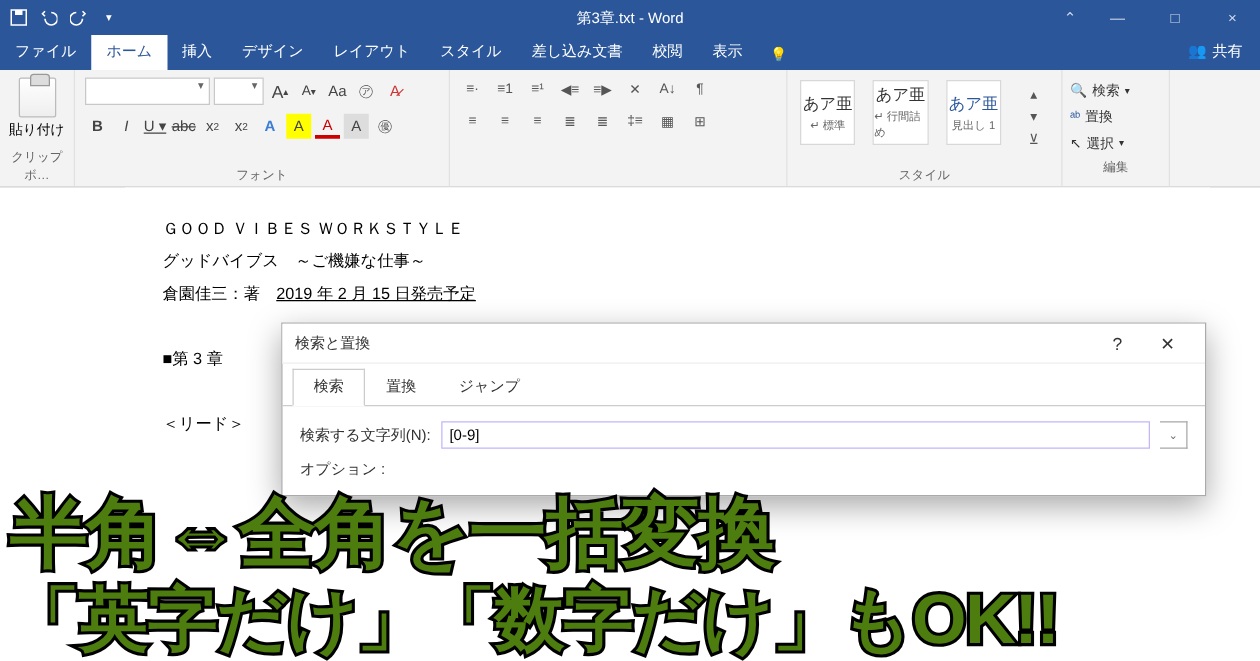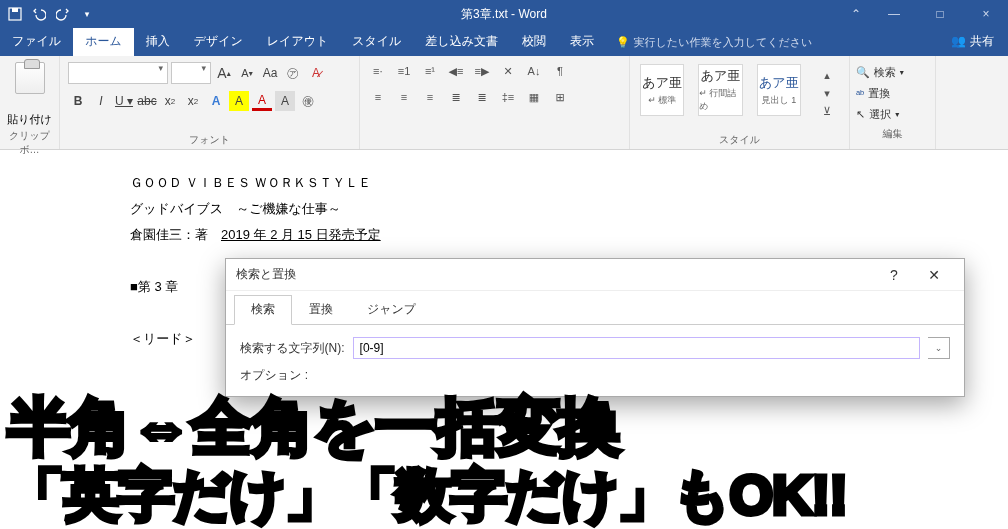--- a/index.html
+++ b/index.html
@@ -53,21 +53,21 @@
 .dlg-x{width:40px;text-align:center;font-size:14px;color:#333}
 .dlg-tabs{display:flex;border-bottom:1px solid #ccc;padding:4px 8px 0}
 .dtab{padding:5px 16px;border:1px solid transparent;font-size:12px;color:#333}
 .dtab.active{border:1px solid #ccc;border-bottom:1px solid #fff;background:#fff;margin-bottom:-1px}
 .dlg-body{padding:12px 14px}
 .fld{display:flex;align-items:center;gap:8px;margin-bottom:8px}
 .fld label{font-size:12px;color:#333}
 .fld input{flex:1;height:22px;border:1px solid #c4b5fd;padding:0 6px;font-size:12px}
 .fld .combo{width:22px;height:22px;border:1px solid #a8a8a8;border-left:none;display:flex;align-items:center;justify-content:center;color:#666;font-size:9px}
 .overlay{position:absolute;left:0;right:0;bottom:0;padding:6px 8px 2px;pointer-events:none}
-.ol-line{font-size:62px;font-weight:900;color:#000000;-webkit-text-stroke:5px #000;paint-order:stroke fill;line-height:1.15;letter-spacing:-1px;font-family:"Yu Gothic","Meiryo",sans-serif}
+.ol-line{font-size:62px;font-weight:900;color:#4d7c0f;-webkit-text-stroke:5px #000;paint-order:stroke fill;line-height:1.15;letter-spacing:-1px;font-family:"Yu Gothic","Meiryo",sans-serif}
 .ol-line.sm{font-size:56px}
 svg{display:block}
 </style>
 </head>
 <body>
 
 <div class="titlebar">
   <div class="qat">
     <span class="qat-ico">
         <svg width="14" height="14" viewBox="0 0 14 14">
@@ -103,30 +103,29 @@
   <div class="mtab active">ホーム</div>
   <div class="mtab">挿入</div>
   <div class="mtab">デザイン</div>
   <div class="mtab">レイアウト</div>
   <div class="mtab">スタイル</div>
   <div class="mtab">差し込み文書</div>
   <div class="mtab">校閲</div>
   <div class="mtab">表示</div>
   <div class="tell">
       <span>💡</span>
-      <span>実行したい作業を入力してください</span>
     </div>
   <div class="share"><span style="margin-right:4px">👥</span><span>共有</span></div>
 </div>
 
 <div class="ribbon">
   <div class="rgroup clip">
     <div class="clip-main">
       <div class="clip-ico"></div>
-      <div style="font-size:11px;margin-top:18px">貼り付け</div>
+      <div style="font-size:11px;margin-top:2px">貼り付け</div>
     </div>
     <div class="rgroup-label">クリップボ…</div>
   </div>
 
   <div class="rgroup font">
     <div>
       <div class="frow">
         <div class="fsel ffam"></div>
         <div class="fsel fsize"></div>
         <span class="fbtn" style="font-size:14px">A<sup>▴</sup></span>

